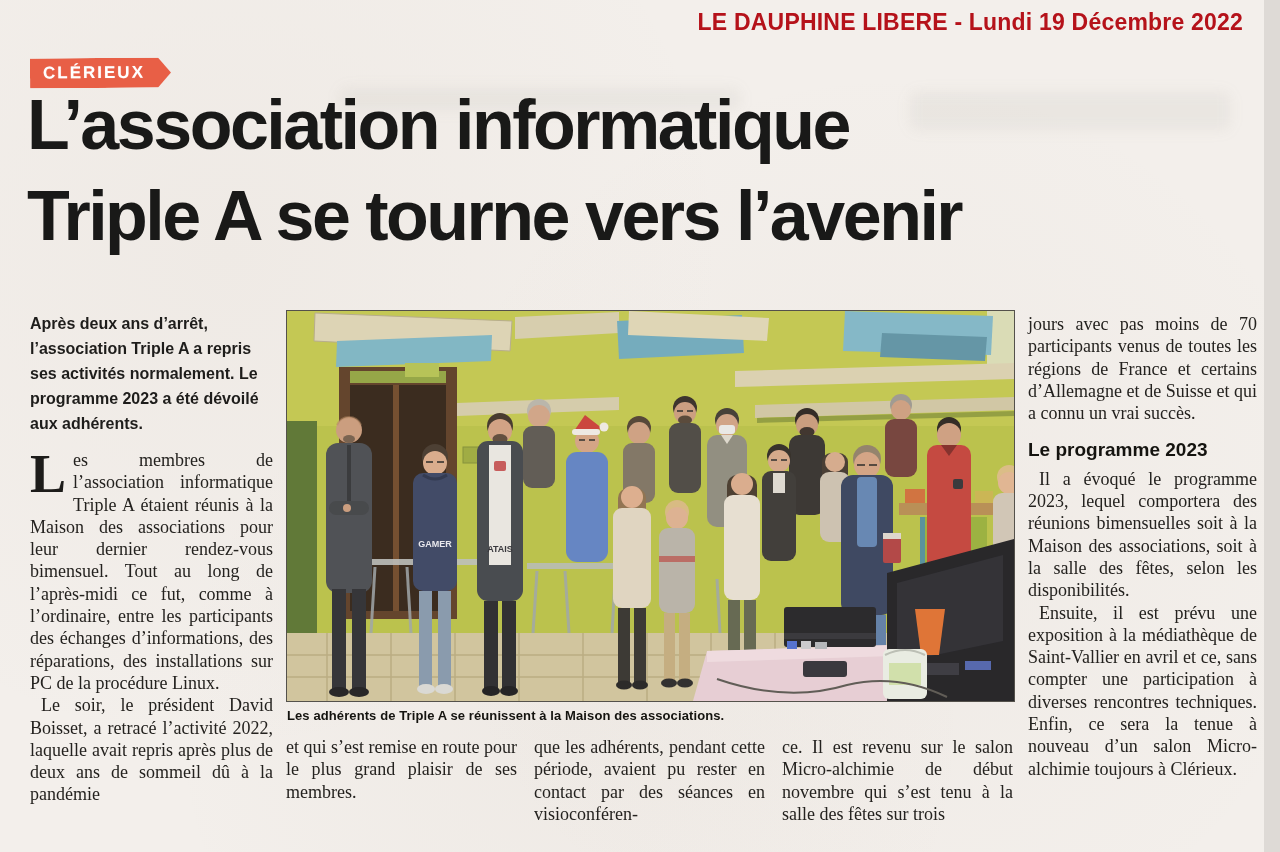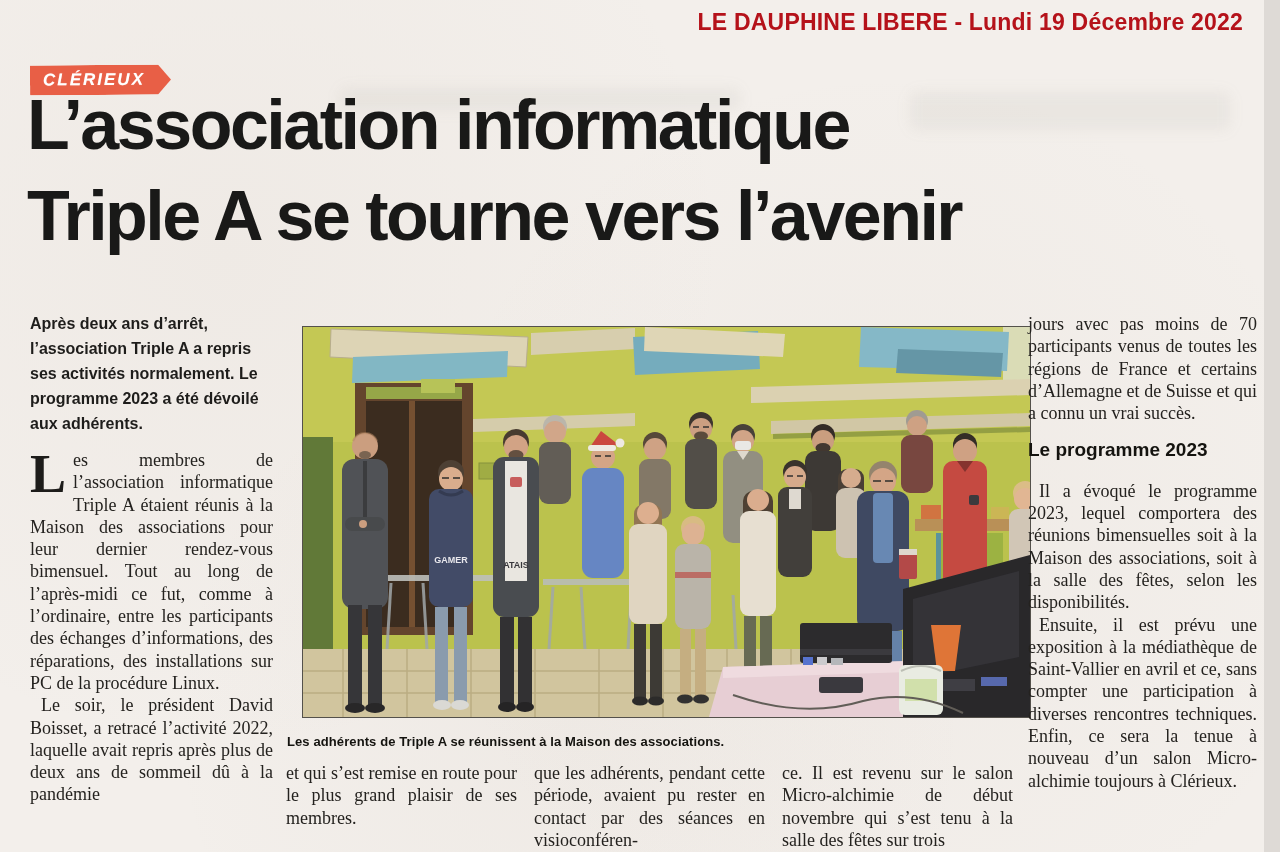--- a/index.html
+++ b/index.html
@@ -8,44 +8,44 @@
     background:
       radial-gradient(circle at 18% 30%, rgba(175,155,135,.06), transparent 42%),
       radial-gradient(circle at 70% 62%, rgba(175,155,135,.05), transparent 45%),
       radial-gradient(circle at 45% 85%, rgba(160,140,120,.05), transparent 40%),
       #f3efeb;}
   .bleed{position:absolute;background:rgba(125,125,112,.08);filter:blur(7px);border-radius:8px;}
   .bleed1{top:88px;left:340px;width:400px;height:22px;}
   .bleed2{top:92px;left:910px;width:320px;height:38px;}
   .masthead{position:absolute;top:9px;right:21px;font-size:23px;font-weight:bold;
     color:#b5121a;letter-spacing:.2px;}
-  .kicker{position:absolute;top:65px;left:30px;background:#e85f46;color:#fff;
+  .kicker{position:absolute;top:58px;left:30px;background:#e85f46;color:#fff;
     font-weight:bold;font-size:17px;letter-spacing:2px;padding:5px 26px 5px 13px;
     clip-path:polygon(0 0,calc(100% - 13px) 0,100% 50%,calc(100% - 13px) 100%,0 100%);
-    transform:rotate(-.4deg);text-shadow:0 0 1px rgba(255,255,255,.4);font-style:italic;}
+    transform:rotate(-.4deg);text-shadow:0 0 1px rgba(255,255,255,.4);}
   .headline{position:absolute;top:80px;left:27px;width:1240px;margin:0;
     font-size:70px;line-height:91px;font-weight:800;letter-spacing:-2.5px;color:#191918;}
   .headline span{display:block;}
   
   .col-left{position:absolute;top:311px;left:30px;width:243px;}
   .lede{margin:0 0 13px 0;font-size:16px;line-height:25px;font-weight:bold;color:#1e1d1b;}
   .serif, .serif p{font-family:"Liberation Serif",serif;font-size:18px;line-height:22.3px;
     color:#24221f;text-align:justify;margin:0;hyphens:auto;}
   .indent{text-indent:11px;}
   .dc{float:left;font-family:"Liberation Serif",serif;font-weight:bold;font-size:54px;
     line-height:44px;padding:3px 7px 0 0;color:#1d1c1a;}
   .center{position:absolute;top:310px;left:286px;width:727px;}
-  .photo{position:relative;width:727px;height:390px;margin:16px;border:1px solid #54514b;
+  .photo{position:relative;width:727px;height:390px;margin:0;border:1px solid #54514b;
     box-sizing:content-box;background:#b7bf42;overflow:hidden;}
   .photo svg{display:block;}
   .caption{font-size:13px;font-weight:bold;color:#14130f;margin:6px 0 0 1px;letter-spacing:.1px;}
   .three-cols{display:flex;gap:17px;margin-top:13px;}
   .tcol{flex:1;}
   .col-right{position:absolute;top:313px;left:1028px;width:229px;}
-  .subhead{font-size:19px;font-weight:bold;color:#14130f;margin:15px 0 18px 0;
+  .subhead{font-size:19px;font-weight:bold;color:#14130f;margin:15px 0 6px 0;
     font-family:"Liberation Sans",sans-serif;}
   .shirt-label{font-family:"Liberation Sans",sans-serif;font-weight:bold;}
 </style>
 </head>
 <body>
 
 <div class="page">
 
   <div class="bleed bleed1"></div>
   <div class="bleed bleed2"></div>

